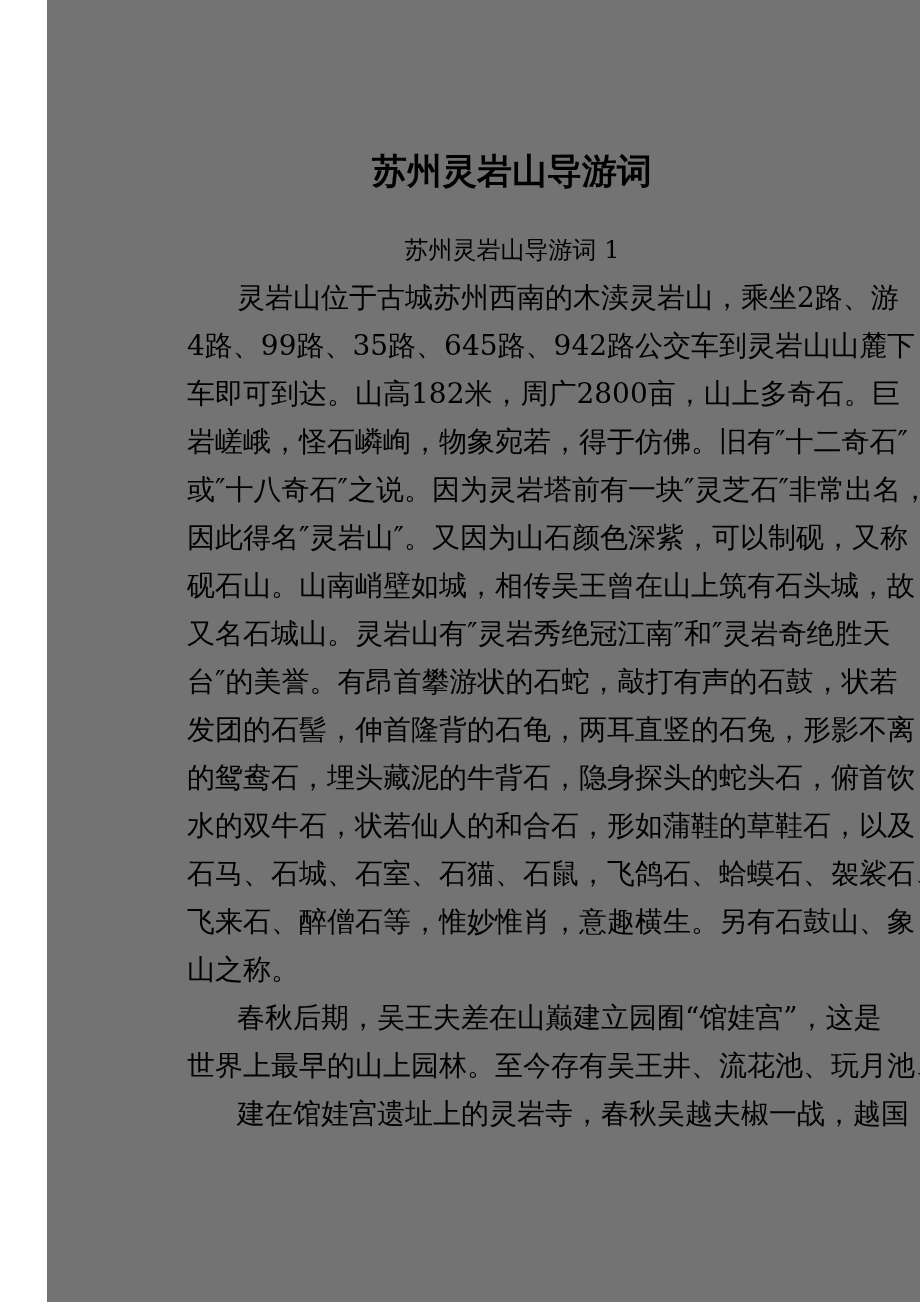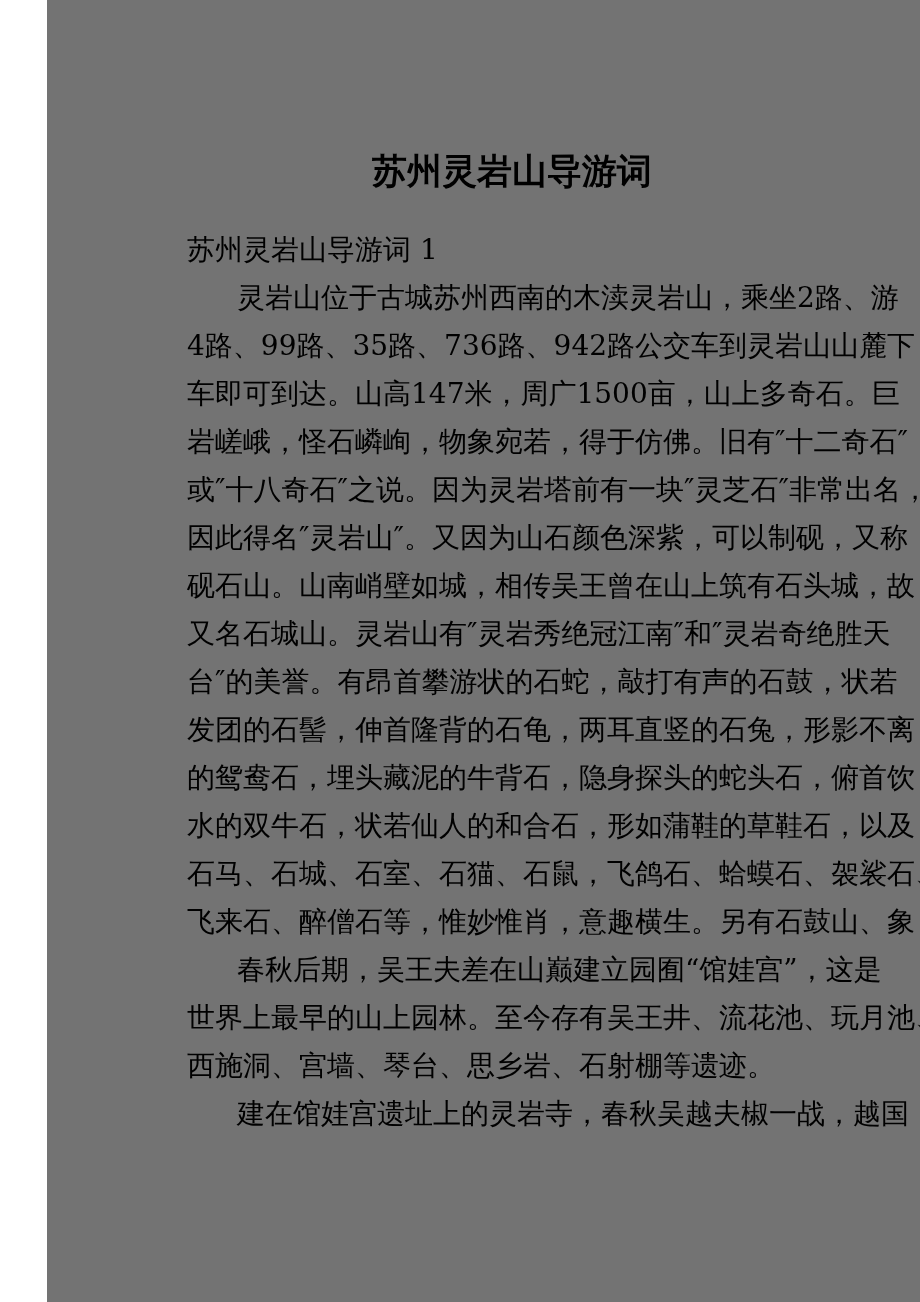--- a/index.html
+++ b/index.html
@@ -28,24 +28,24 @@
   }
   .doc-title {
     margin: 0 0 34px 0;
     font-size: 35px;
     font-weight: bold;
     line-height: 42px;
     text-align: center;
     letter-spacing: 0;
   }
   .doc-subtitle {
-    font-size: 28px;
+    font-size: 24px;
     line-height: 48px;
     height: 48px;
-    text-align: left;
+    text-align: center;
     white-space: pre;
   }
   .paragraph {
     margin: 0;
   }
   .line {
     font-size: 28px;
     height: 48px;
     line-height: 48px;
     display: flex;
@@ -66,37 +66,37 @@
 </head>
 <body>
 
 <div class="page">
   <div class="content">
     <h1 class="doc-title">苏州灵岩山导游词</h1>
     <div class="doc-subtitle">苏州灵岩山导游词 1</div>
     <div>
         <div class="paragraph">
           <div class="line indent"><span>灵</span><span>岩</span><span>山</span><span>位</span><span>于</span><span>古</span><span>城</span><span>苏</span><span>州</span><span>西</span><span>南</span><span>的</span><span>木</span><span>渎</span><span>灵</span><span>岩</span><span>山</span><span>，</span><span>乘</span><span>坐</span><span>2</span><span>路</span><span>、</span><span>游</span></div>
-          <div class="line"><span>4</span><span>路</span><span>、</span><span>99</span><span>路</span><span>、</span><span>35</span><span>路</span><span>、</span><span>736</span><span>路</span><span>、</span><span>942</span><span>路</span><span>公</span><span>交</span><span>车</span><span>到</span><span>灵</span><span>岩</span><span>山</span><span>山</span><span>麓</span><span>下</span></div>
-          <div class="line"><span>车</span><span>即</span><span>可</span><span>到</span><span>达</span><span>。</span><span>山</span><span>高</span><span>147</span><span>米</span><span>，</span><span>周</span><span>广</span><span>1500</span><span>亩</span><span>，</span><span>山</span><span>上</span><span>多</span><span>奇</span><span>石</span><span>。</span><span>巨</span></div>
+          <div class="line"><span>4</span><span>路</span><span>、</span><span>99</span><span>路</span><span>、</span><span>35</span><span>路</span><span>、</span><span>645</span><span>路</span><span>、</span><span>942</span><span>路</span><span>公</span><span>交</span><span>车</span><span>到</span><span>灵</span><span>岩</span><span>山</span><span>山</span><span>麓</span><span>下</span></div>
+          <div class="line"><span>车</span><span>即</span><span>可</span><span>到</span><span>达</span><span>。</span><span>山</span><span>高</span><span>182</span><span>米</span><span>，</span><span>周</span><span>广</span><span>2800</span><span>亩</span><span>，</span><span>山</span><span>上</span><span>多</span><span>奇</span><span>石</span><span>。</span><span>巨</span></div>
           <div class="line"><span>岩</span><span>嵯</span><span>峨</span><span>，</span><span>怪</span><span>石</span><span>嶙</span><span>峋</span><span>，</span><span>物</span><span>象</span><span>宛</span><span>若</span><span>，</span><span>得</span><span>于</span><span>仿</span><span>佛</span><span>。</span><span>旧</span><span>有</span><span>″</span><span>十</span><span>二</span><span>奇</span><span>石</span><span>″</span></div>
           <div class="line"><span>或</span><span>″</span><span>十</span><span>八</span><span>奇</span><span>石</span><span>″</span><span>之</span><span>说</span><span>。</span><span>因</span><span>为</span><span>灵</span><span>岩</span><span>塔</span><span>前</span><span>有</span><span>一</span><span>块</span><span>″</span><span>灵</span><span>芝</span><span>石</span><span>″</span><span>非</span><span>常</span><span>出</span><span>名</span><span>，</span></div>
           <div class="line"><span>因</span><span>此</span><span>得</span><span>名</span><span>″</span><span>灵</span><span>岩</span><span>山</span><span>″</span><span>。</span><span>又</span><span>因</span><span>为</span><span>山</span><span>石</span><span>颜</span><span>色</span><span>深</span><span>紫</span><span>，</span><span>可</span><span>以</span><span>制</span><span>砚</span><span>，</span><span>又</span><span>称</span></div>
           <div class="line"><span>砚</span><span>石</span><span>山</span><span>。</span><span>山</span><span>南</span><span>峭</span><span>壁</span><span>如</span><span>城</span><span>，</span><span>相</span><span>传</span><span>吴</span><span>王</span><span>曾</span><span>在</span><span>山</span><span>上</span><span>筑</span><span>有</span><span>石</span><span>头</span><span>城</span><span>，</span><span>故</span></div>
           <div class="line"><span>又</span><span>名</span><span>石</span><span>城</span><span>山</span><span>。</span><span>灵</span><span>岩</span><span>山</span><span>有</span><span>″</span><span>灵</span><span>岩</span><span>秀</span><span>绝</span><span>冠</span><span>江</span><span>南</span><span>″</span><span>和</span><span>″</span><span>灵</span><span>岩</span><span>奇</span><span>绝</span><span>胜</span><span>天</span></div>
           <div class="line"><span>台</span><span>″</span><span>的</span><span>美</span><span>誉</span><span>。</span><span>有</span><span>昂</span><span>首</span><span>攀</span><span>游</span><span>状</span><span>的</span><span>石</span><span>蛇</span><span>，</span><span>敲</span><span>打</span><span>有</span><span>声</span><span>的</span><span>石</span><span>鼓</span><span>，</span><span>状</span><span>若</span></div>
           <div class="line"><span>发</span><span>团</span><span>的</span><span>石</span><span>髻</span><span>，</span><span>伸</span><span>首</span><span>隆</span><span>背</span><span>的</span><span>石</span><span>龟</span><span>，</span><span>两</span><span>耳</span><span>直</span><span>竖</span><span>的</span><span>石</span><span>兔</span><span>，</span><span>形</span><span>影</span><span>不</span><span>离</span></div>
           <div class="line"><span>的</span><span>鸳</span><span>鸯</span><span>石</span><span>，</span><span>埋</span><span>头</span><span>藏</span><span>泥</span><span>的</span><span>牛</span><span>背</span><span>石</span><span>，</span><span>隐</span><span>身</span><span>探</span><span>头</span><span>的</span><span>蛇</span><span>头</span><span>石</span><span>，</span><span>俯</span><span>首</span><span>饮</span></div>
           <div class="line"><span>水</span><span>的</span><span>双</span><span>牛</span><span>石</span><span>，</span><span>状</span><span>若</span><span>仙</span><span>人</span><span>的</span><span>和</span><span>合</span><span>石</span><span>，</span><span>形</span><span>如</span><span>蒲</span><span>鞋</span><span>的</span><span>草</span><span>鞋</span><span>石</span><span>，</span><span>以</span><span>及</span></div>
           <div class="line"><span>石</span><span>马</span><span>、</span><span>石</span><span>城</span><span>、</span><span>石</span><span>室</span><span>、</span><span>石</span><span>猫</span><span>、</span><span>石</span><span>鼠</span><span>，</span><span>飞</span><span>鸽</span><span>石</span><span>、</span><span>蛤</span><span>蟆</span><span>石</span><span>、</span><span>袈</span><span>裟</span><span>石</span><span>、</span></div>
           <div class="line"><span>飞</span><span>来</span><span>石</span><span>、</span><span>醉</span><span>僧</span><span>石</span><span>等</span><span>，</span><span>惟</span><span>妙</span><span>惟</span><span>肖</span><span>，</span><span>意</span><span>趣</span><span>横</span><span>生</span><span>。</span><span>另</span><span>有</span><span>石</span><span>鼓</span><span>山</span><span>、</span><span>象</span></div>
+          <div class="line plain">山之称。</div>
         </div>
         <div class="paragraph">
           <div class="line indent"><span>春</span><span>秋</span><span>后</span><span>期</span><span>，</span><span>吴</span><span>王</span><span>夫</span><span>差</span><span>在</span><span>山</span><span>巅</span><span>建</span><span>立</span><span>园</span><span>囿</span><span>“</span><span>馆</span><span>娃</span><span>宫</span><span>”</span><span>，</span><span>这</span><span>是</span></div>
           <div class="line"><span>世</span><span>界</span><span>上</span><span>最</span><span>早</span><span>的</span><span>山</span><span>上</span><span>园</span><span>林</span><span>。</span><span>至</span><span>今</span><span>存</span><span>有</span><span>吴</span><span>王</span><span>井</span><span>、</span><span>流</span><span>花</span><span>池</span><span>、</span><span>玩</span><span>月</span><span>池</span><span>、</span></div>
-          <div class="line plain">西施洞、宫墙、琴台、思乡岩、石射棚等遗迹。</div>
         </div>
         <div class="paragraph">
           <div class="line indent"><span>建</span><span>在</span><span>馆</span><span>娃</span><span>宫</span><span>遗</span><span>址</span><span>上</span><span>的</span><span>灵</span><span>岩</span><span>寺</span><span>，</span><span>春</span><span>秋</span><span>吴</span><span>越</span><span>夫</span><span>椒</span><span>一</span><span>战</span><span>，</span><span>越</span><span>国</span></div>
         </div>
       </div>
   </div>
 </div>
 
 </body></html>

